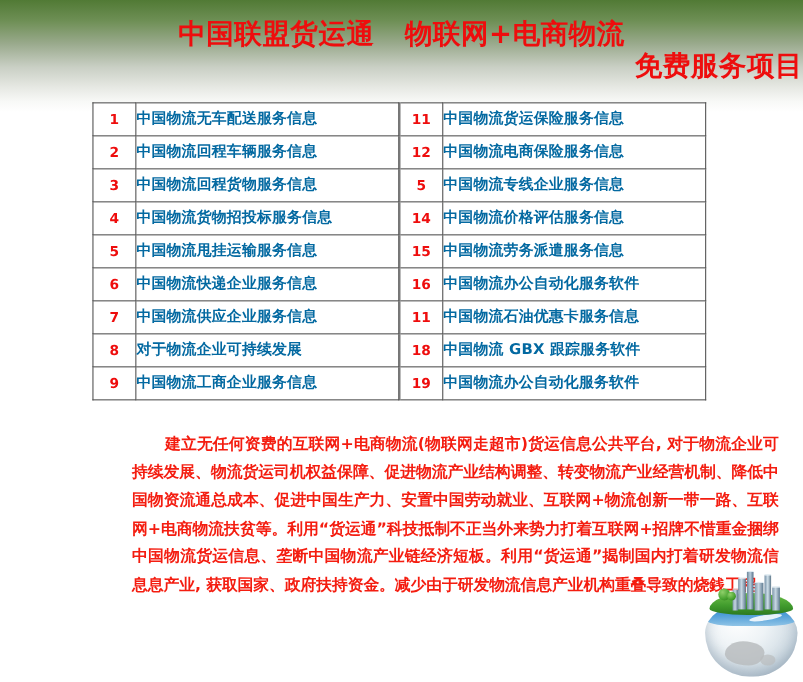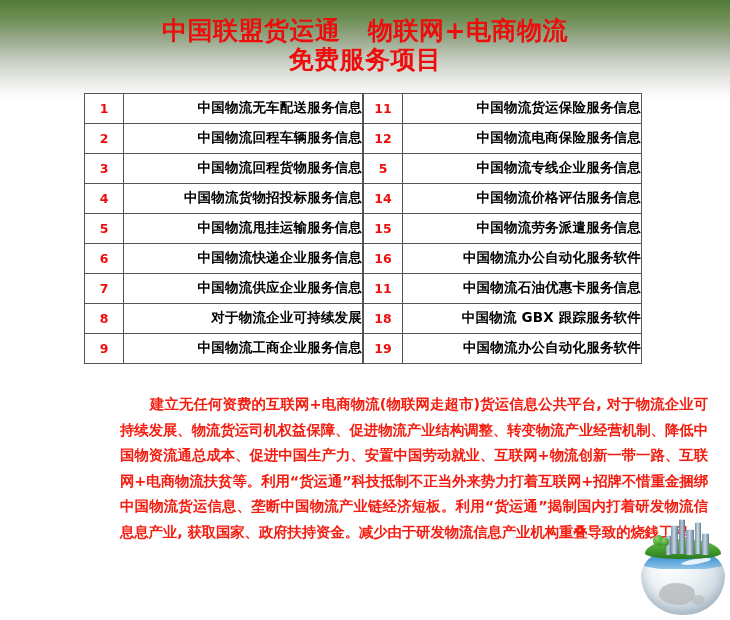--- a/index.html
+++ b/index.html
@@ -46,20 +46,21 @@
     display: block;
     color: #ee0d0d;
     font-family: "DejaVu Sans", "Liberation Sans", sans-serif;
     font-weight: bold;
     font-size: 25px;
     letter-spacing: 0.5px;
     white-space: pre;
   }
   .title-line.l2 {
     font-size: 25px;
+    text-align: right;
   }
 
   
   #service-table {
     position: absolute;
     left: 84px;
     top: 93px;
     width: 552px;
     border-collapse: collapse;
     table-layout: fixed;
@@ -74,22 +75,22 @@
   #service-table td.num {
     width: 38px;
     text-align: center;
     color: #ee0d0d;
     font-weight: bold;
     font-size: 12.5px;
     font-family: "DejaVu Sans", "Liberation Sans", sans-serif;
   }
   #service-table td.label {
     width: 238px;
-    text-align: right;
-    color: #000000;
+    text-align: left;
+    color: #0369a1;
     font-weight: bold;
     font-size: 13.5px;
     font-family: "DejaVu Sans", "Liberation Sans", sans-serif;
     letter-spacing: 0.2px;
     white-space: nowrap;
   }
   #service-table td.label.alpha {
     letter-spacing: 0.2px;
   }
   #service-table td.gap {

